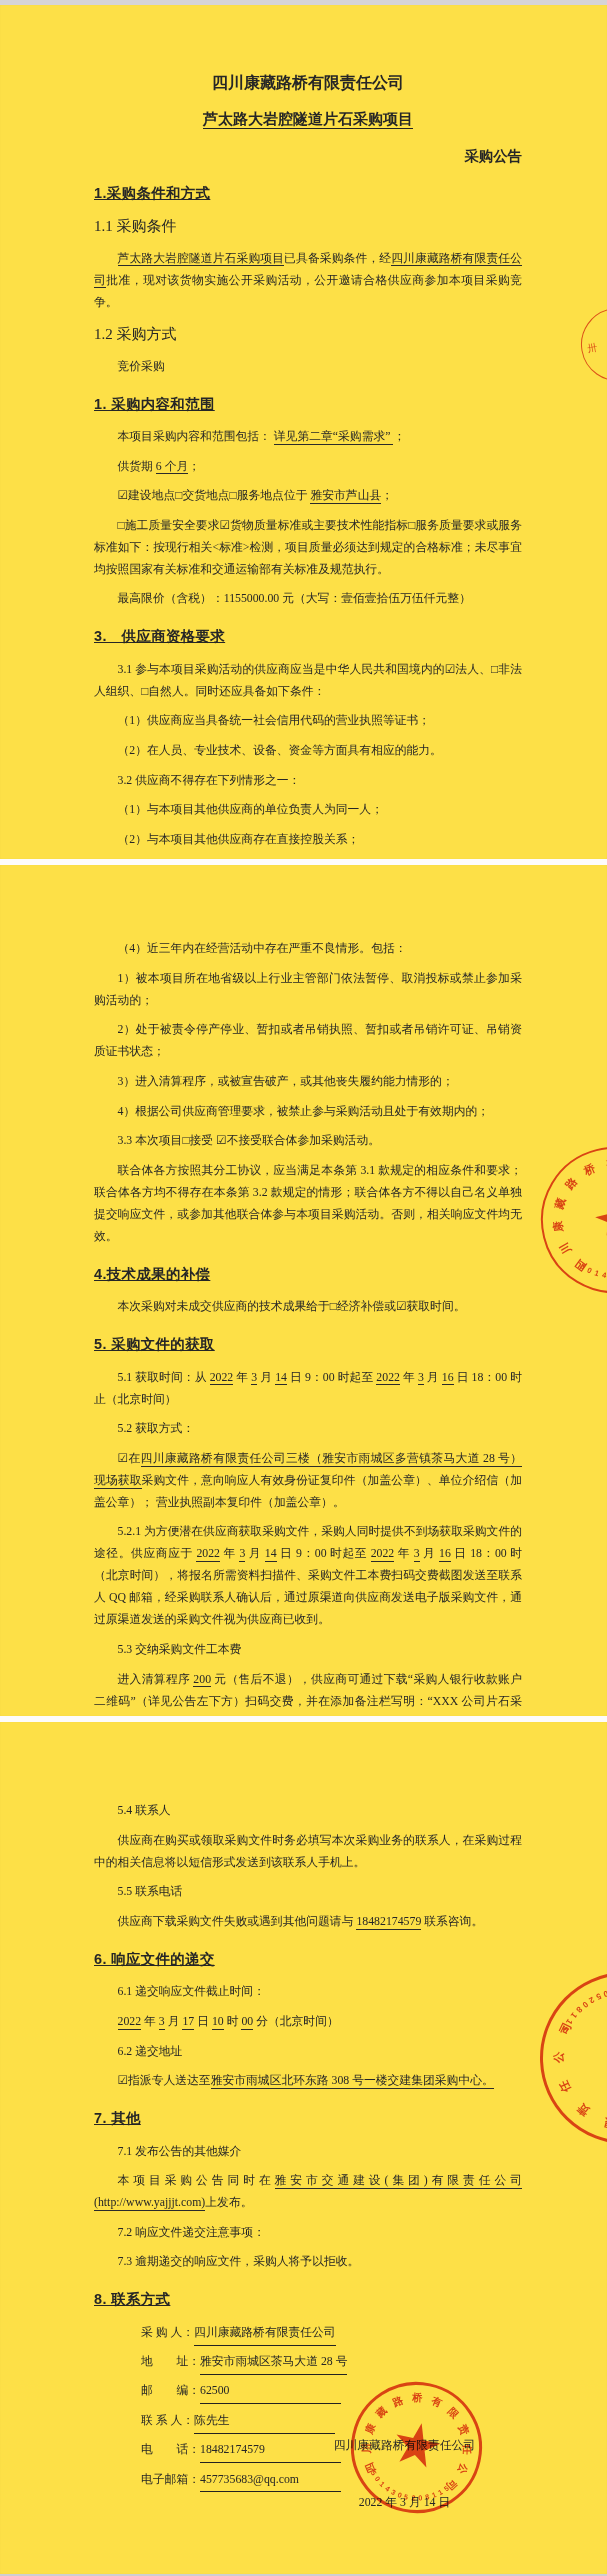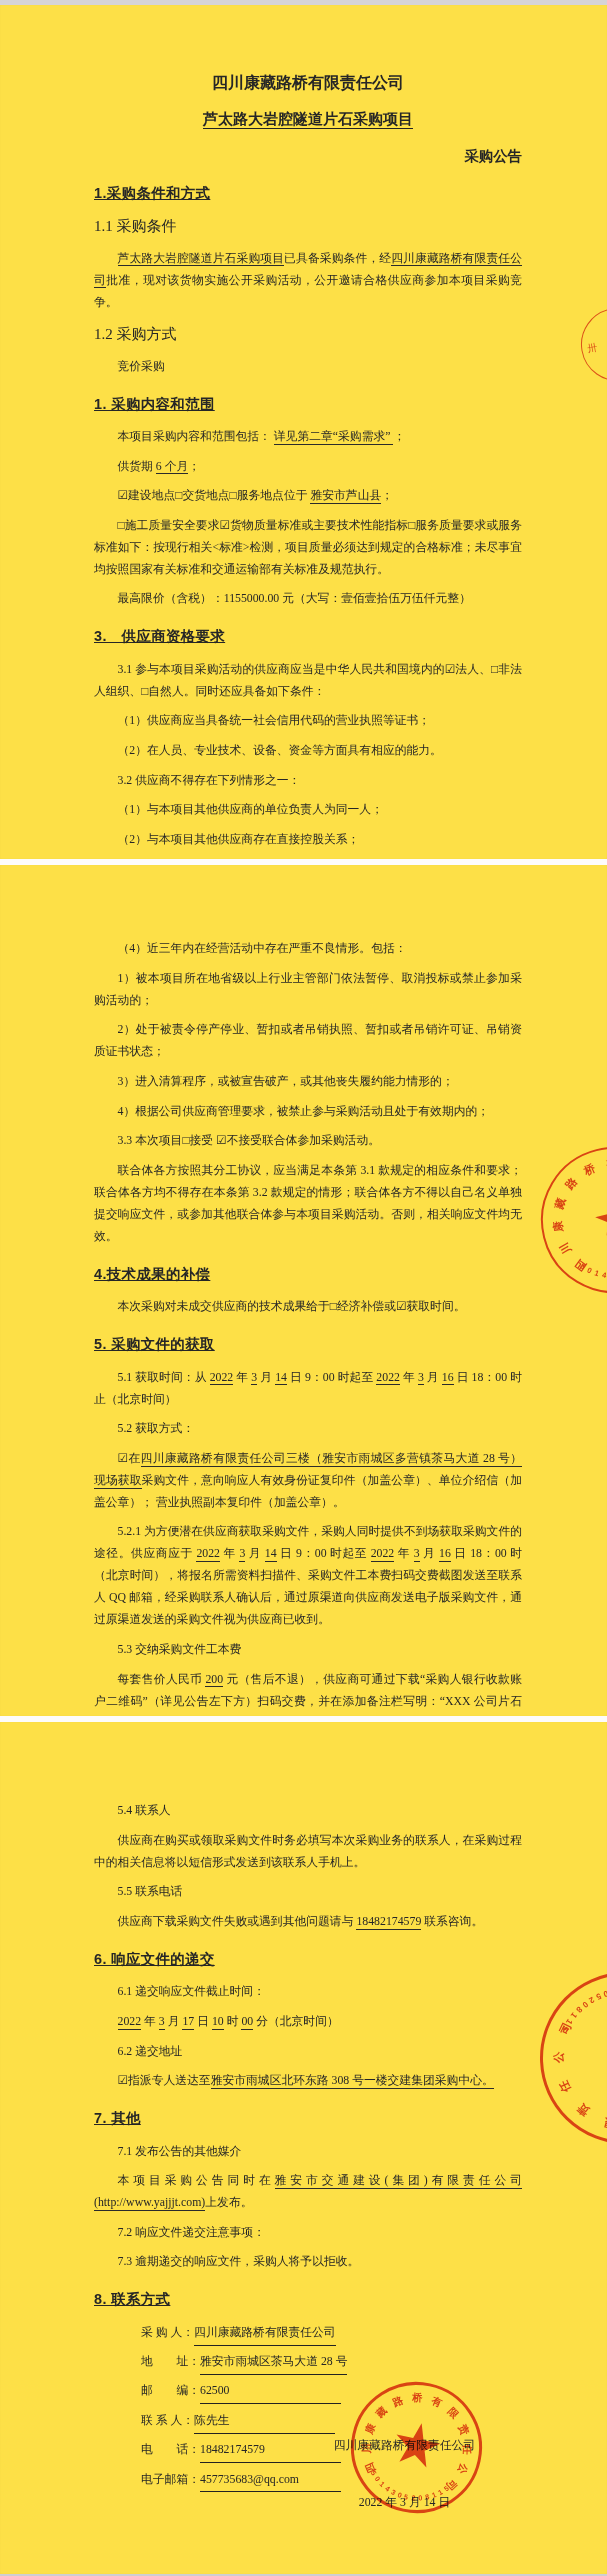--- a/index.html
+++ b/index.html
@@ -101,21 +101,21 @@
 
       <div class="hsec">4.技术成果的补偿</div>
       <p class="p ind">本次采购对未成交供应商的技术成果给于□经济补偿或☑获取时间。</p>
 
       <div class="hsec">5. 采购文件的获取</div>
       <p class="p ind"><span>5.1 获取时间：从 </span><span class="u">2022</span><span> 年 </span><span class="u">3</span><span> 月 </span><span class="u">14</span><span> 日 9：00 时起至 </span><span class="u">2022</span><span> 年 </span><span class="u">3</span><span> 月 </span><span class="u">16</span><span> 日 18：00 时止（北京时间）</span></p>
       <p class="p ind">5.2 获取方式：</p>
       <p class="p ind"><span>☑在</span><span class="u">四川康藏路桥有限责任公司三楼（雅安市雨城区多营镇茶马大道 28 号）现场获取</span><span>采购文件，意向响应人有效身份证复印件（加盖公章）、单位介绍信（加盖公章）； 营业执照副本复印件（加盖公章）。</span></p>
       <p class="p ind"><span>5.2.1 为方便潜在供应商获取采购文件，采购人同时提供不到场获取采购文件的途径。供应商应于 </span><span class="u">2022</span><span> 年 </span><span class="u">3</span><span> 月 </span><span class="u">14</span><span> 日 9：00 时起至 </span><span class="u">2022</span><span> 年 </span><span class="u">3</span><span> 月 </span><span class="u">16</span><span> 日 18：00 时（北京时间），将报名所需资料扫描件、采购文件工本费扫码交费截图发送至联系人 QQ 邮箱，经采购联系人确认后，通过原渠道向供应商发送电子版采购文件，通过原渠道发送的采购文件视为供应商已收到。</span></p>
       <p class="p ind">5.3 交纳采购文件工本费</p>
-      <p class="p ind"><span>每套售价人民币 </span><span class="u">200</span><span> 元（售后不退），供应商可通过下载“采购人银行收款账户二维码”（详见公告左下方）扫码交费，并在添加备注栏写明：“XXX 公司片石采购报名费”字样。</span></p>
+      <p class="p ind"><span>进入清算程序 </span><span class="u">200</span><span> 元（售后不退），供应商可通过下载“采购人银行收款账户二维码”（详见公告左下方）扫码交费，并在添加备注栏写明：“XXX 公司片石采购报名费”字样。</span></p>
     </div>
     <div class="stamp stamp-p2">
       <div class="ring"></div>
       <div class="star">★</div>
       <div>
           <span style="position: absolute; left: 50%; top: 50%; font-size: 11px; color: rgb(214, 52, 38); transform: translate(-50%, -50%) rotate(-130deg) translateY(-56px);">四</span>
           <span style="position: absolute; left: 50%; top: 50%; font-size: 11px; color: rgb(214, 52, 38); transform: translate(-50%, -50%) rotate(-106.364deg) translateY(-56px);">川</span>
           <span style="position: absolute; left: 50%; top: 50%; font-size: 11px; color: rgb(214, 52, 38); transform: translate(-50%, -50%) rotate(-82.7273deg) translateY(-56px);">康</span>
           <span style="position: absolute; left: 50%; top: 50%; font-size: 11px; color: rgb(214, 52, 38); transform: translate(-50%, -50%) rotate(-59.0909deg) translateY(-56px);">藏</span>
           <span style="position: absolute; left: 50%; top: 50%; font-size: 11px; color: rgb(214, 52, 38); transform: translate(-50%, -50%) rotate(-35.4545deg) translateY(-56px);">路</span>

